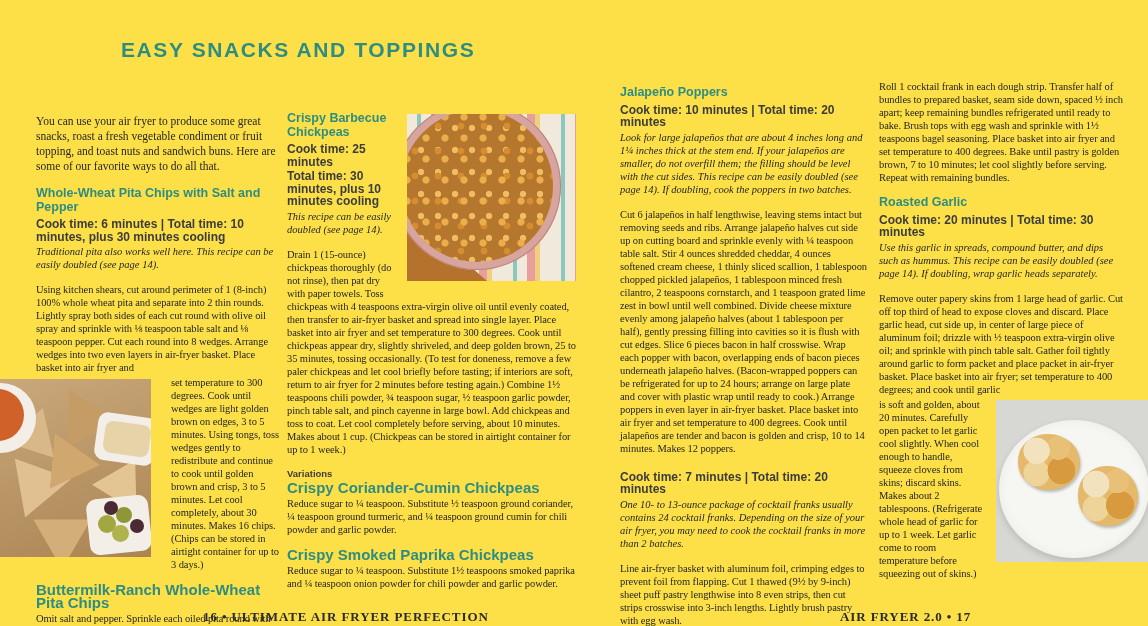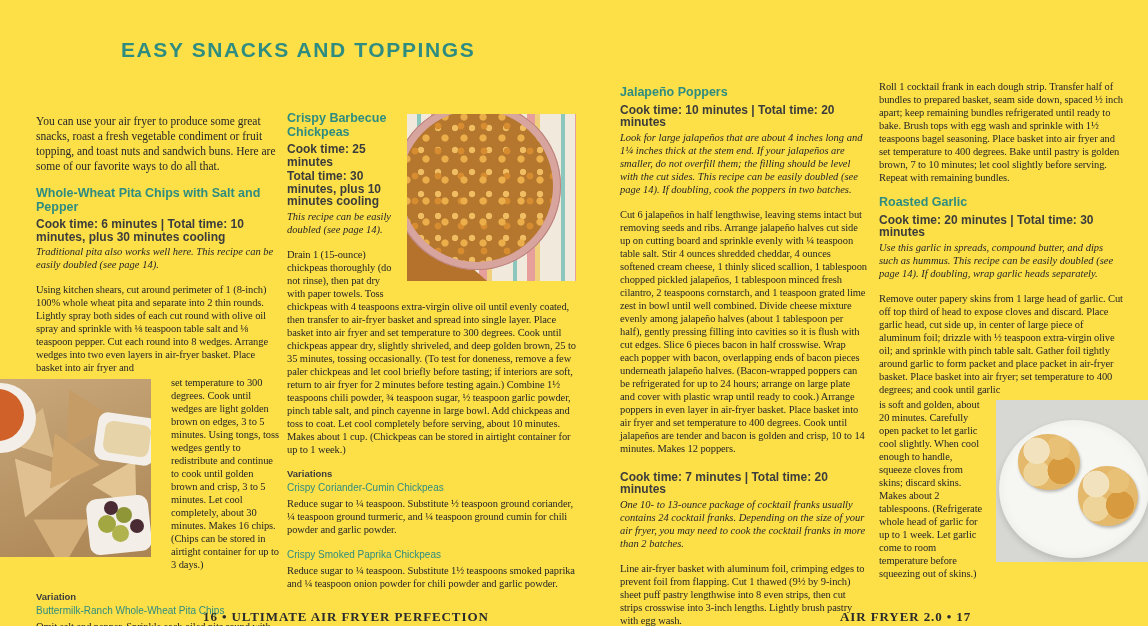--- a/index.html
+++ b/index.html
@@ -29,22 +29,22 @@
     font-family:"Liberation Sans", sans-serif; font-weight:bold;
     font-size:12px; line-height:12.5px; color:#3c3c3c; margin:0 0 2px;
   }
   .note { font-style:italic; font-size:10.5px; line-height:13px; margin:0 0 12px; }
   .body { font-size:10.5px; line-height:13px; letter-spacing:-0.1px; margin:0 0 12px; }
   .vlabel {
     font-family:"Liberation Sans", sans-serif; font-weight:bold;
     font-size:9.5px; line-height:12px; color:#3c3c3c; margin:8px 0 1px;
   }
   .vtitle {
-    font-family:"Liberation Sans", sans-serif; font-weight:normal;
-    font-size:10px; line-height:13px; color:#2f8c81; margin:0 0 3px;
+    font-family:"Liberation Sans", sans-serif; font-weight:bold;
+    font-size:15px; line-height:13px; color:#2f8c81; margin:0 0 3px;
   }
   .wrapzone { display:flow-root; }
 
   
   .photo { position:relative; overflow:hidden; }
   .photo-pita {
     float:left; width:151px; height:178px; margin:3px 20px 6px -36px;
     background:linear-gradient(160deg,#c9a87b,#ab8453);
   }
   .chip { position:absolute; clip-path:polygon(50% 0, 0 100%, 100% 100%); }
@@ -125,21 +125,20 @@
         <div class="bowl-square" style="left:88px;top:118px;width:62px;height:56px;transform:rotate(-6deg);"></div>
         <div class="olive" style="left:98px;top:136px;width:18px;height:18px;background:#a3a742;"></div>
         <div class="olive" style="left:116px;top:128px;width:16px;height:16px;background:#8f9638;"></div>
         <div class="olive" style="left:112px;top:146px;width:17px;height:17px;background:#b0b24e;"></div>
         <div class="olive" style="left:104px;top:122px;width:14px;height:14px;background:#4a2b33;"></div>
         <div class="olive" style="left:130px;top:140px;width:14px;height:14px;background:#4a2b33;"></div>
       </div>
       <p class="body">set temperature to 300 degrees. Cook until wedges are light golden brown on edges, 3 to 5 minutes. Using tongs, toss wedges gently to redistribute and continue to cook until golden brown and crisp, 3 to 5 minutes. Let cool completely, about 30 minutes. Makes 16 chips. (Chips can be stored in airtight container for up to 3 days.)</p>
     </div>
 
-    <div class="vlabel">Variation</div>
     <div class="vtitle">Buttermilk-Ranch Whole-Wheat Pita Chips</div>
     <p class="body">Omit salt and pepper. Sprinkle each oiled pita round with ½ teaspoon buttermilk-ranch seasoning powder before cutting into wedges.</p>
   </div>
 
   <div class="col col2">
     <div class="photo photo-chickpeas" aria-label="Crispy barbecue chickpeas in a pink-rimmed bowl on a striped towel">
       <div class="table-corner"></div>
       <div class="chickpeas-bowl">
         <div class="chickpeas-fill"></div>
       </div>

